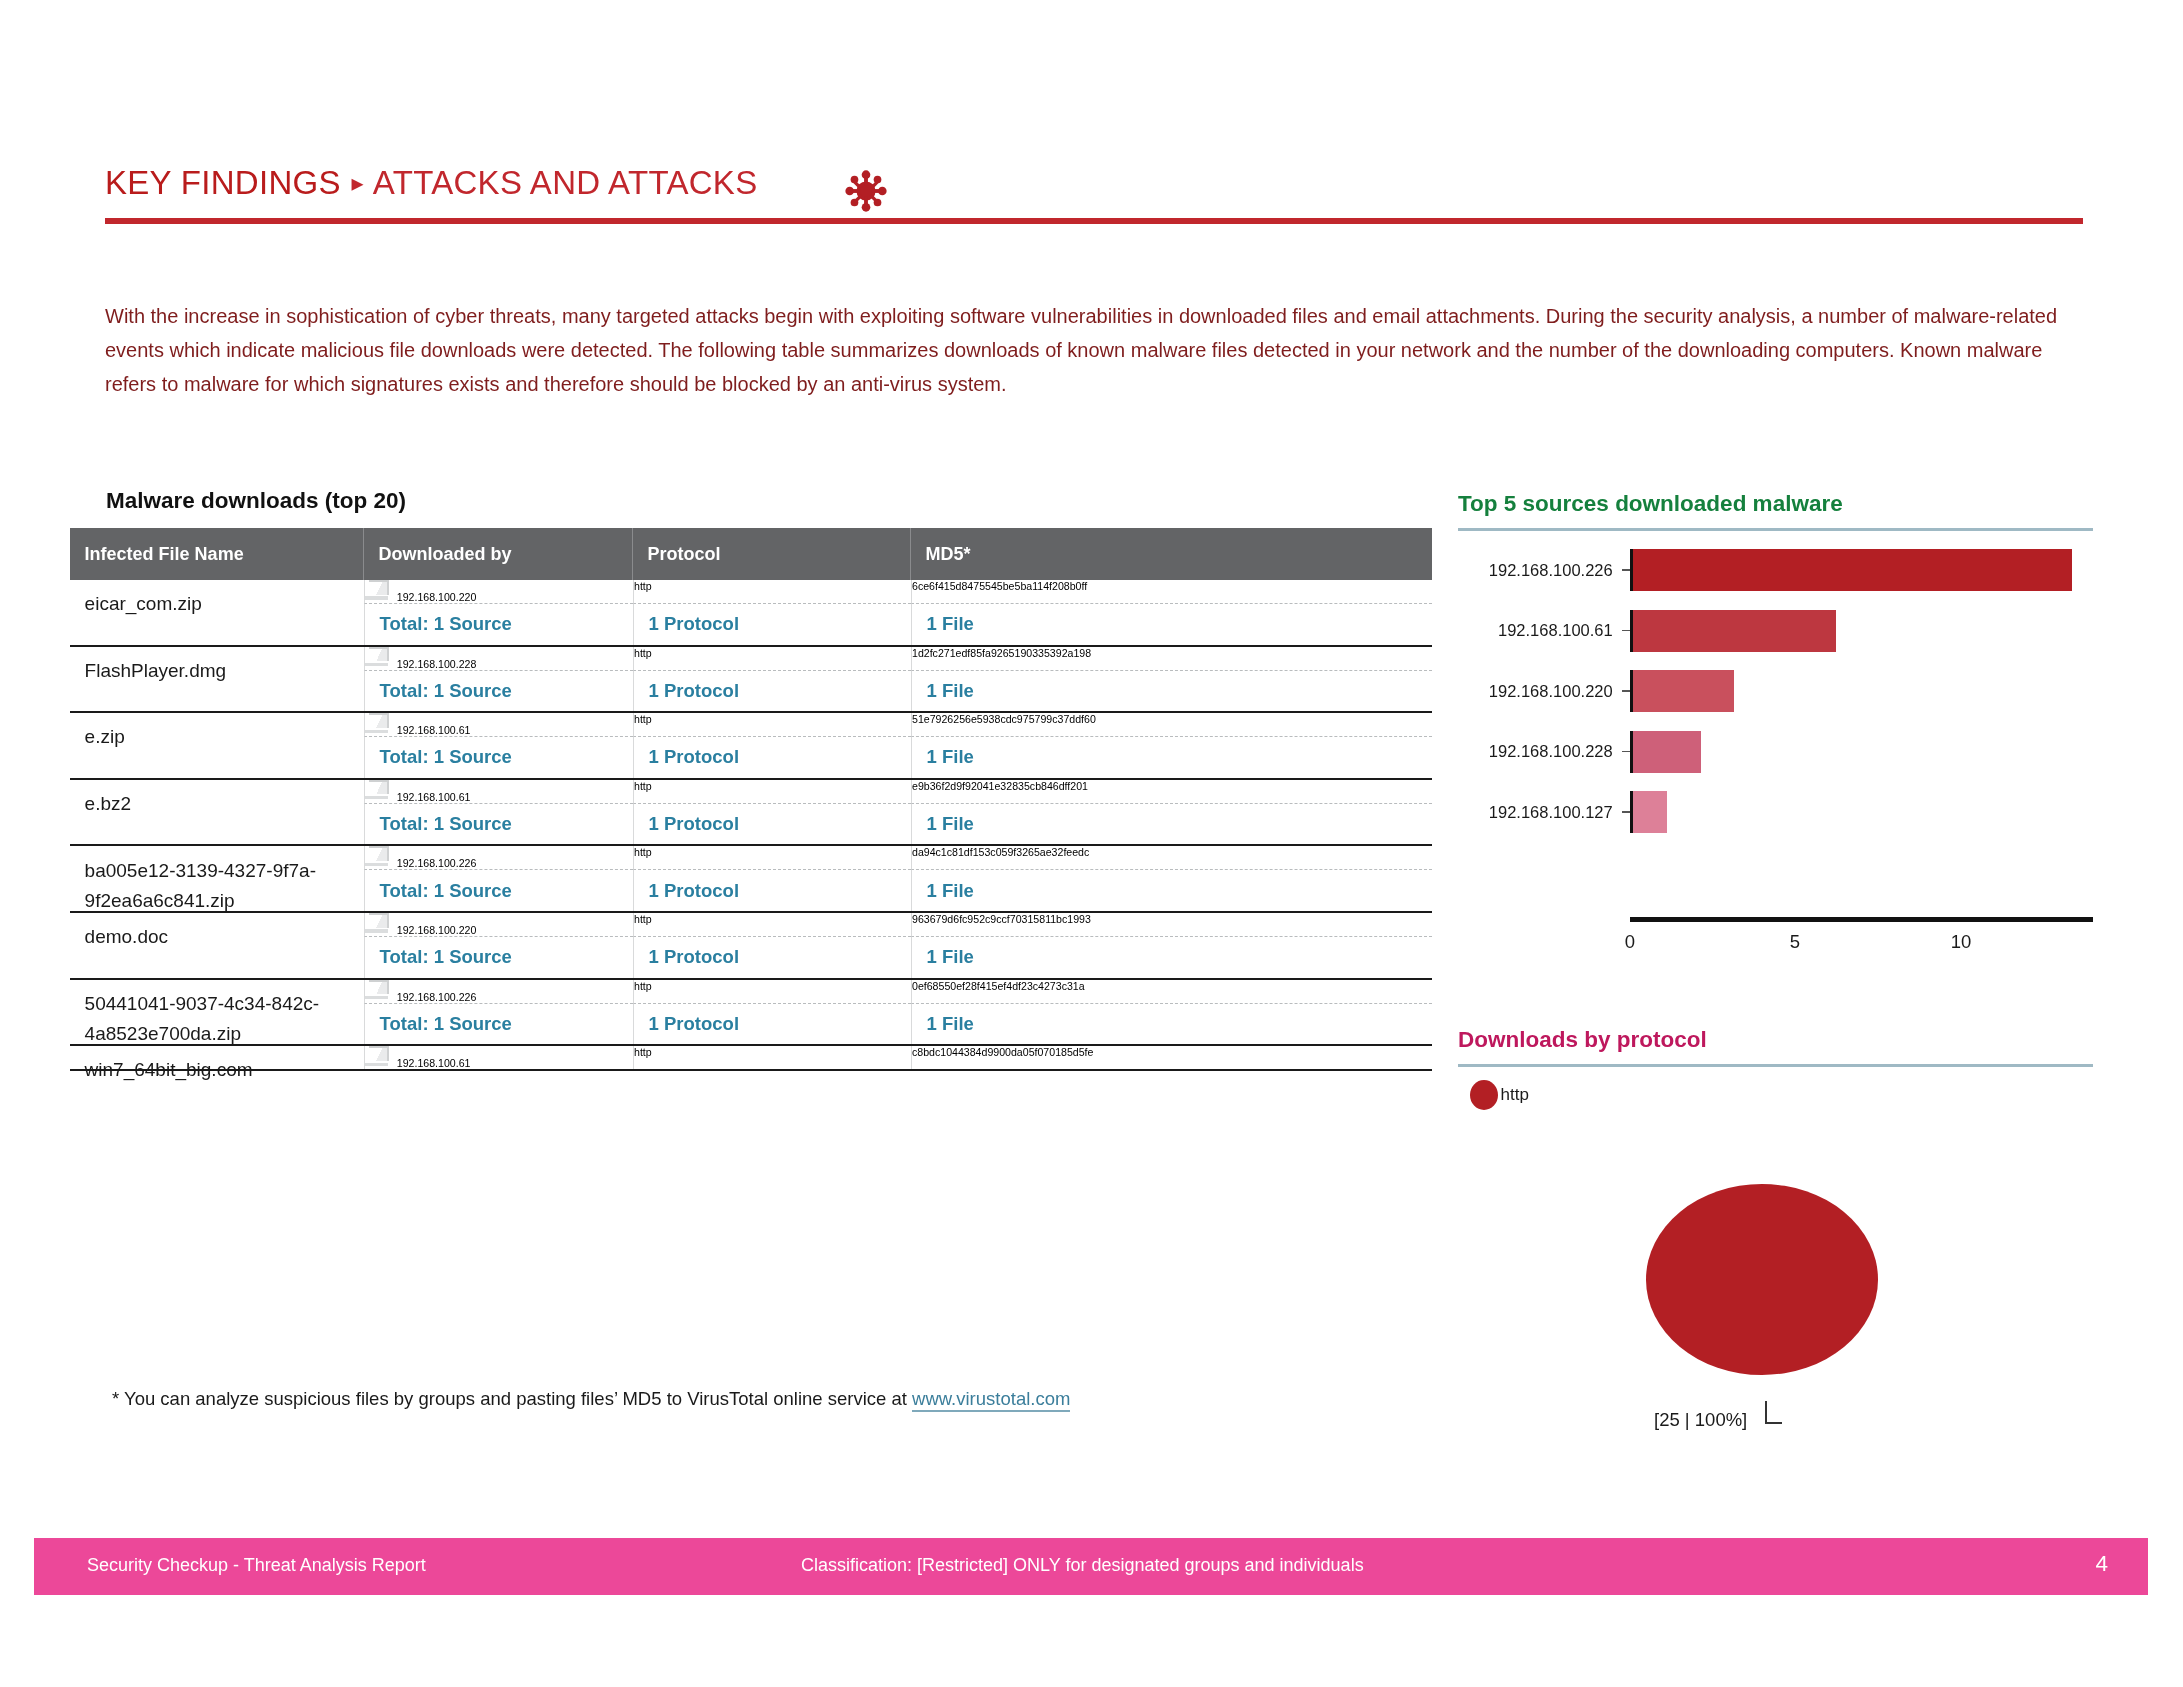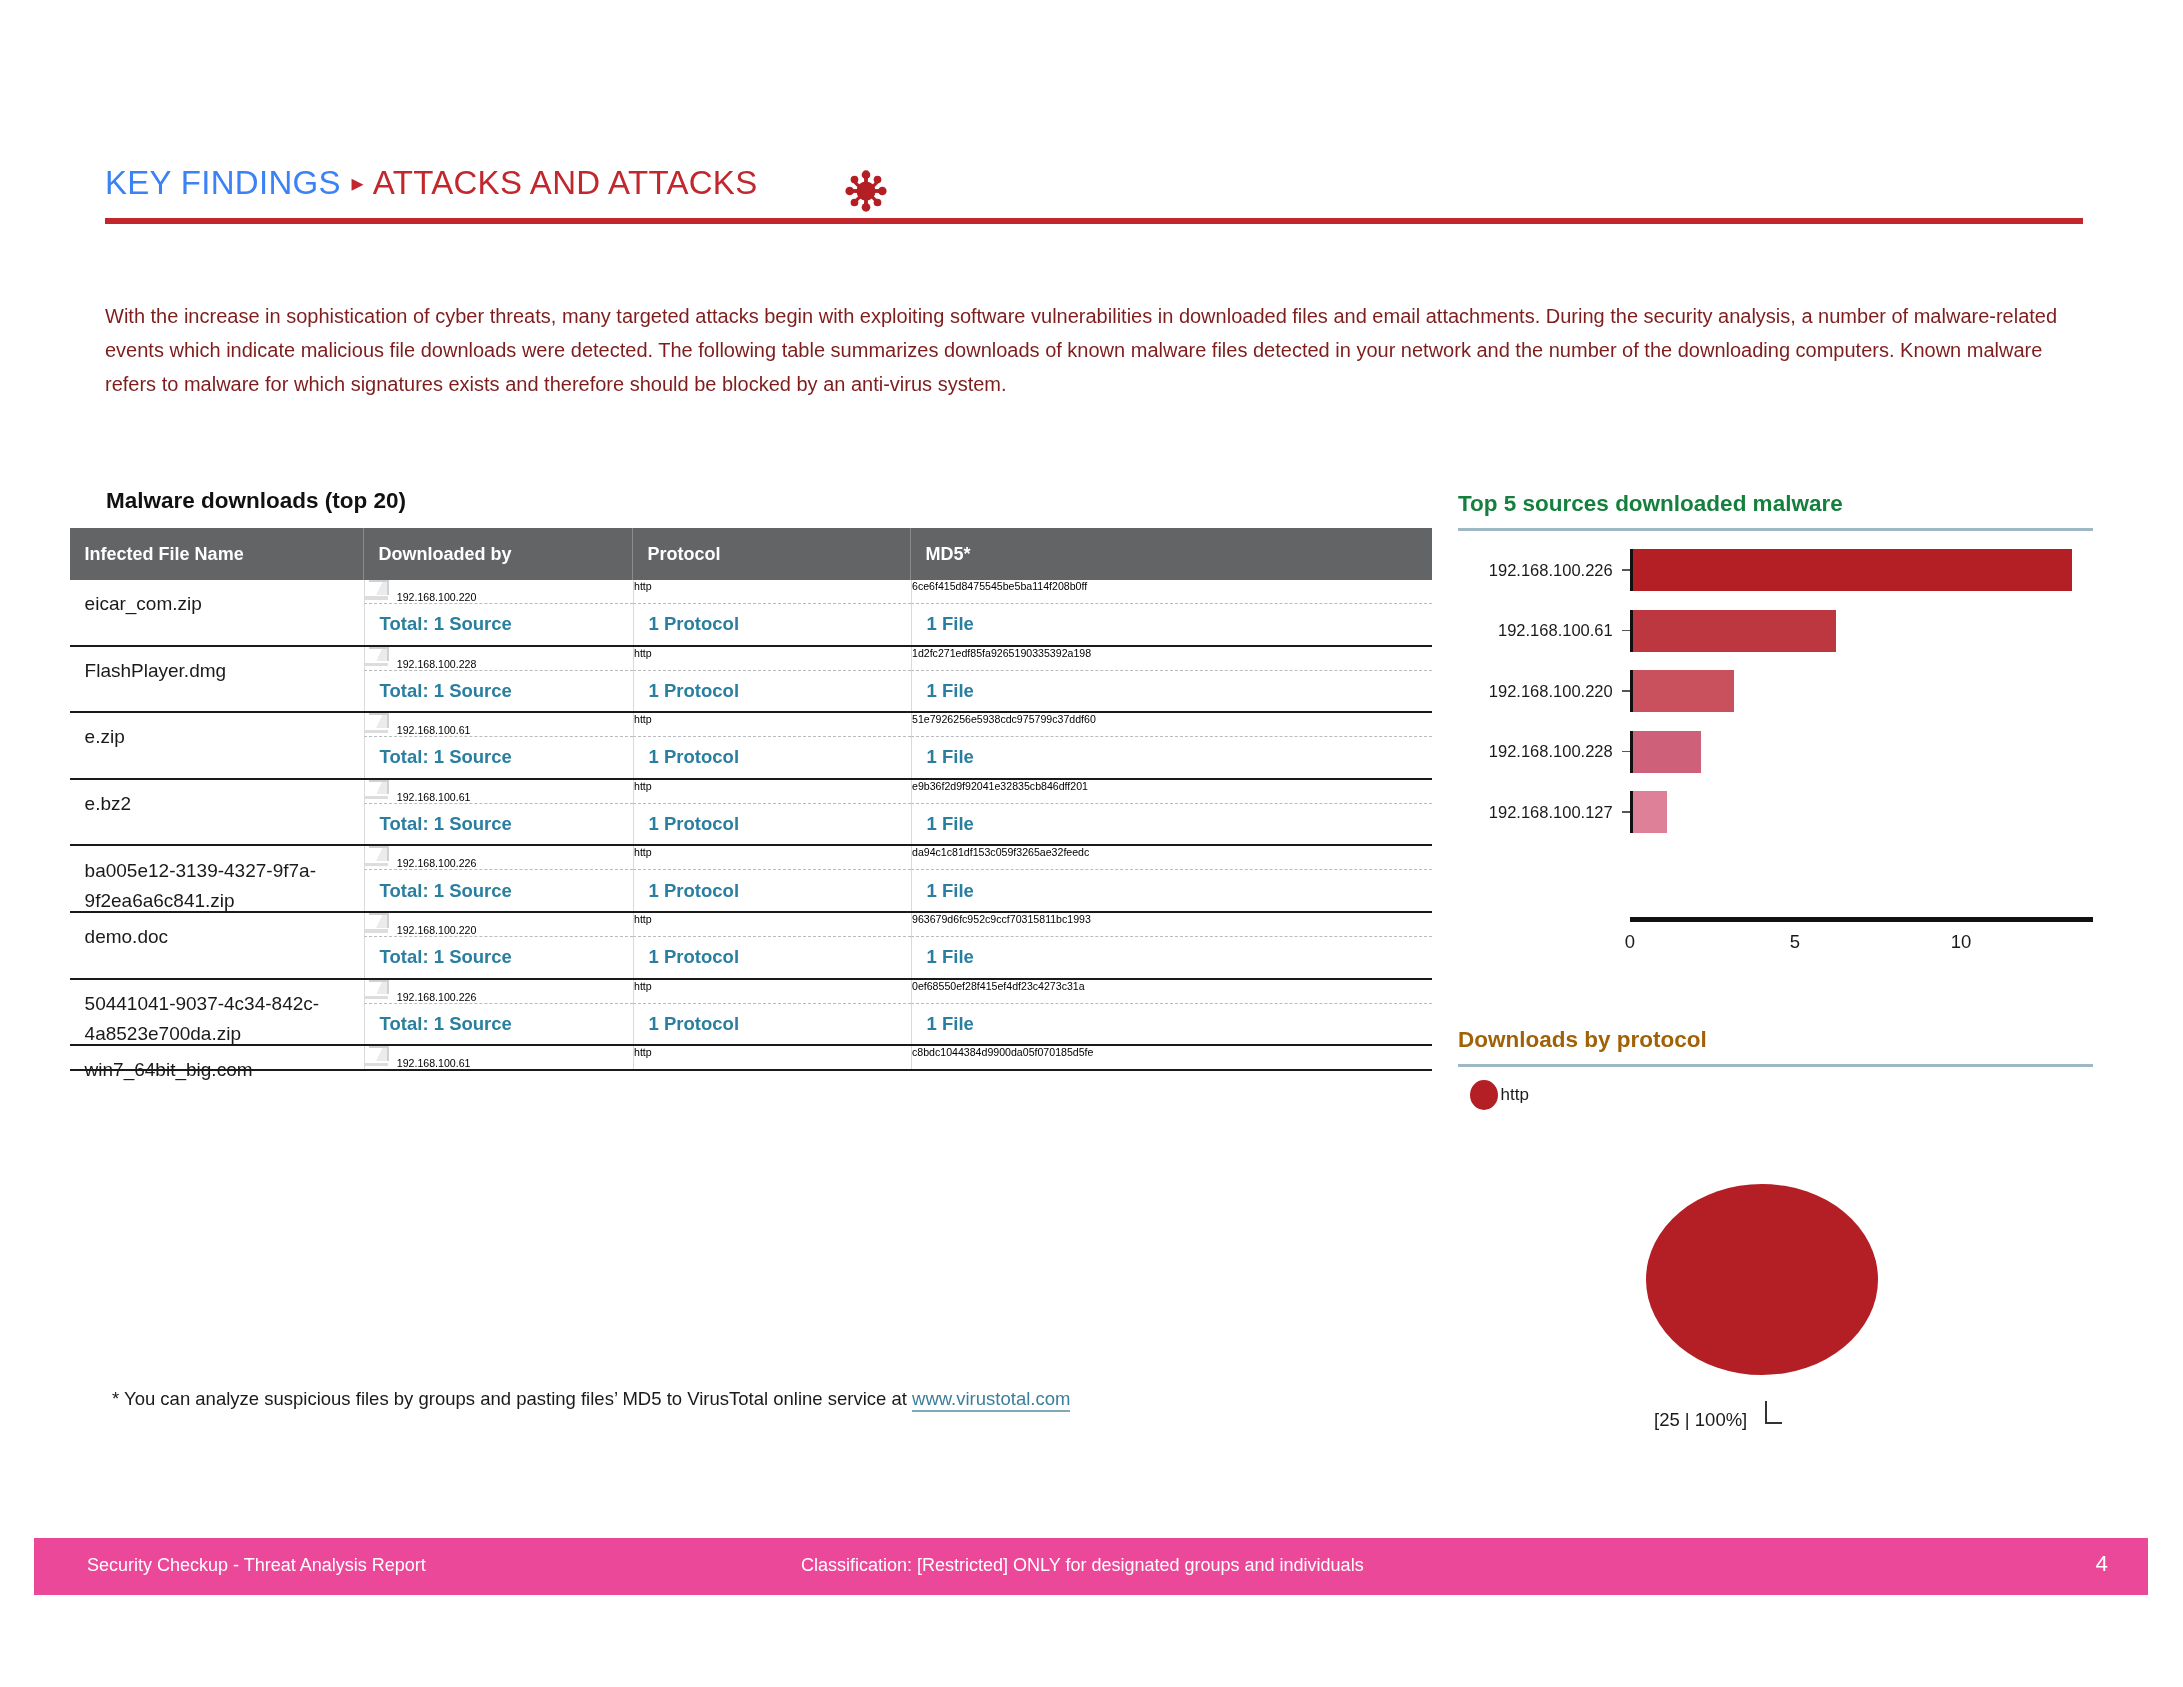--- a/index.html
+++ b/index.html
@@ -16,21 +16,21 @@
   }
 
   
   #kicker {
     position: absolute; left: 105px; top: 164px;
     display: flex; align-items: baseline; gap: 0px;
     white-space: nowrap;
   }
   #kicker .kf {
     font-size: 33px; letter-spacing: 0.3px;
-    color: #3b82f6; font-weight: 400;
+    color: #b91c1c; font-weight: 400;
   }
   #kicker .sep {
     font-size: 24px; color: #c1272d; margin: 0 9.3px 0 10.6px;
     position: relative; top: -2.6px;
   }
   #kicker .ma {
     font-size: 33px; letter-spacing: 0.3px;
     color: #c1272d; font-weight: 400;
   }
   #virus-icon {
@@ -166,21 +166,21 @@
     margin-left: 172px; position: relative; height: 37px;
   }
   #bar-axis .ticks span {
     position: absolute; top: 9.3px; font-size: 18.5px; color: #1a1a1a;
     transform: translateX(-50%);
   }
 
   
   #pie-title {
     position: absolute; left: 1458px; top: 1027px;
-    font-size: 22.5px; font-weight: bold; color: #a16207;
+    font-size: 22.5px; font-weight: bold; color: #be185d;
   }
   #pie-rule {
     position: absolute; left: 1458px; top: 1064px;
     width: 635px; height: 2.6px; background: #9fb9c4;
   }
   #pie-legend {
     position: absolute; left: 1470px; top: 1080px;
     display: flex; align-items: center; gap: 2.6px;
   }
   #pie-legend .swatch {

